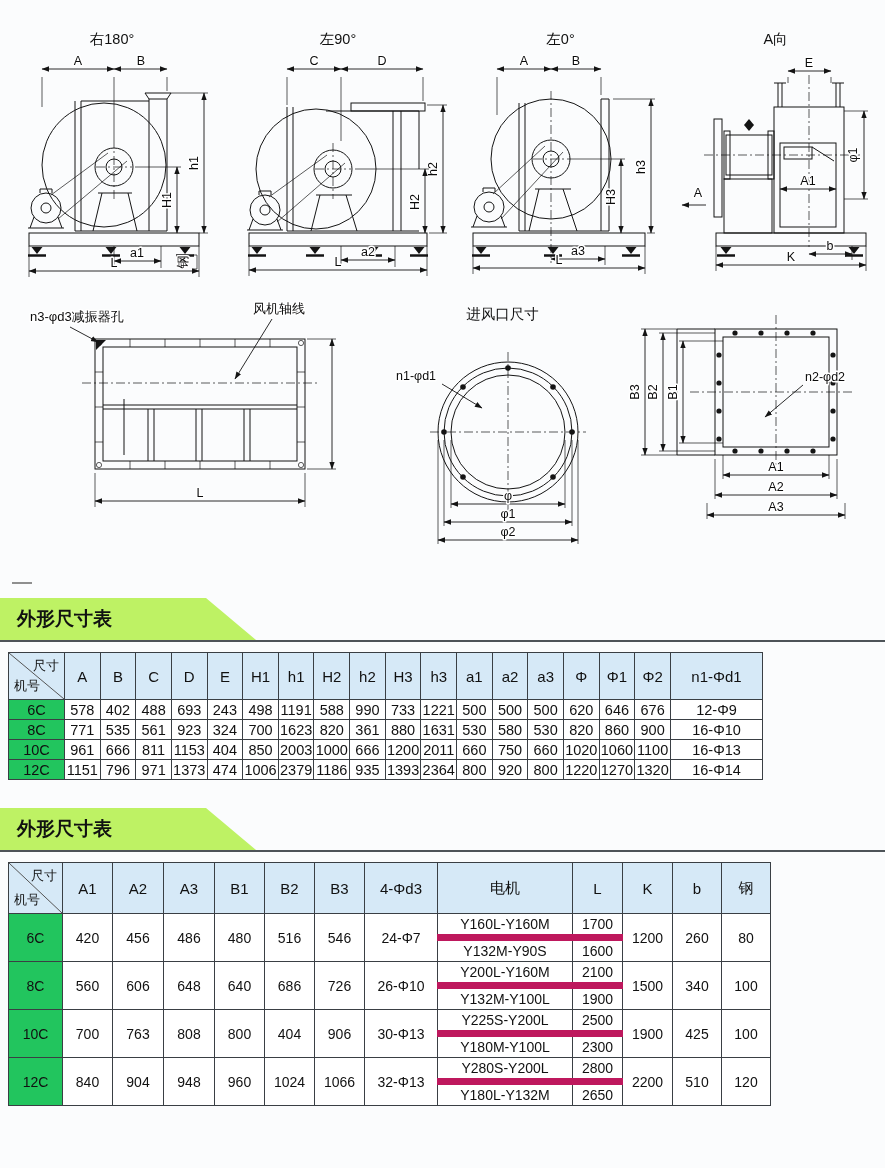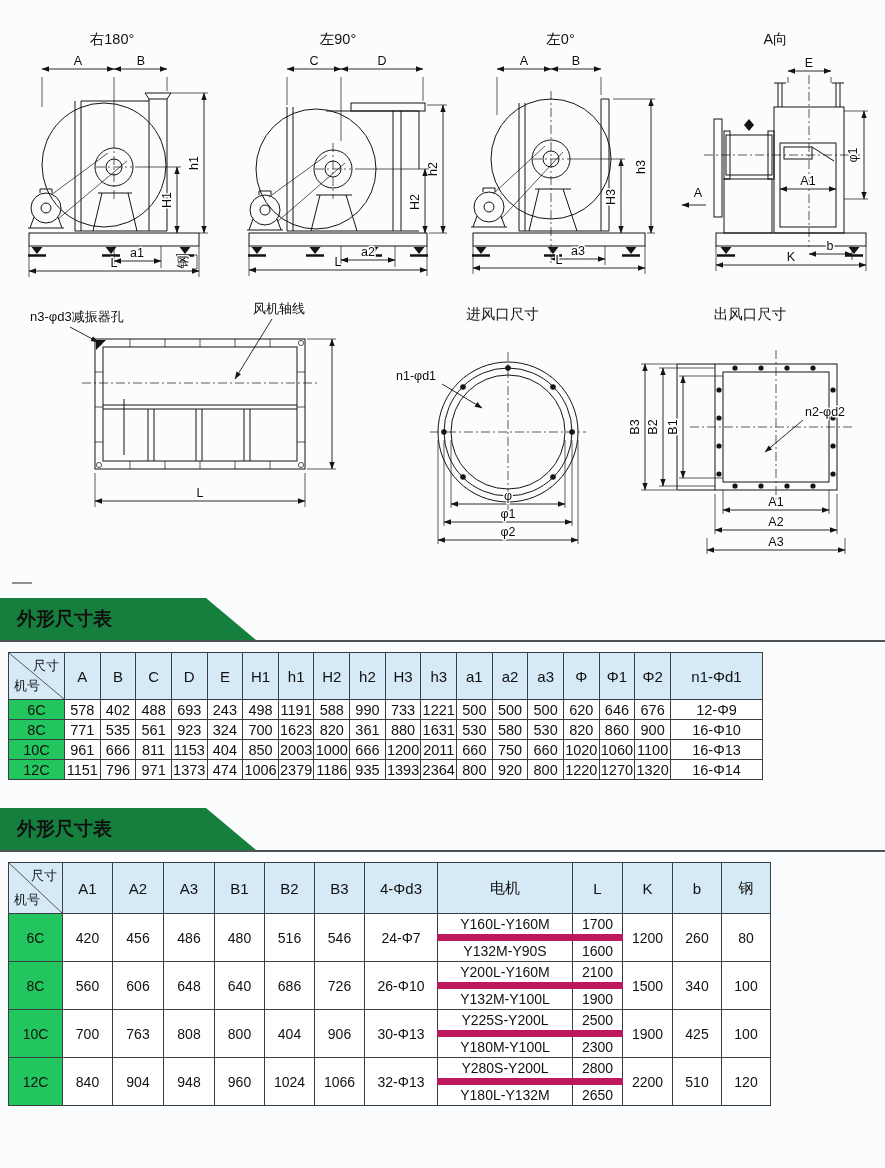--- a/index.html
+++ b/index.html
@@ -19,21 +19,21 @@
   svg .ln{stroke:#141414;stroke-width:1;fill:none;}
   svg .tn{stroke:#141414;stroke-width:0.7;fill:none;}
   svg .dim{stroke:#141414;stroke-width:0.9;fill:none;marker-start:url(#arr);marker-end:url(#arr);}
   svg .lead{stroke:#141414;stroke-width:0.9;fill:none;marker-end:url(#arr);}
   svg .axis{stroke:#141414;stroke-width:0.7;fill:none;stroke-dasharray:9 3 2 3;}
   svg text.lab{font-size:12.5px;fill:#0c0c0c;paint-order:stroke;stroke:#ffffff;stroke-width:3px;stroke-linejoin:round;}
   svg text.cjk{font-size:13px;}
   .dash{width:20px;border-top:2px solid #8f8f8f;margin:10px 0 0 12px;height:0;}
   
   .section{border-bottom:2.5px solid #4d5358;margin:14px 0 0 0;}
-  .banner{width:256px;background:#15803d;font-size:19px;font-weight:bold;
+  .banner{width:256px;background:#bef264;font-size:19px;font-weight:bold;
           padding:8px 0 8px 17px;box-sizing:border-box;
           clip-path:polygon(0 0,206px 0,256px 100%,0 100%);}
   
   table{border-collapse:collapse;table-layout:fixed;width:755px;margin:10px 0 0 8px;border:1.5px solid #2b2f33;}
   th,td{border:1px solid #3a3f44;text-align:center;padding:0;overflow:hidden;white-space:nowrap;}
   thead th{background:#d6e9f7;font-weight:normal;font-size:15px;height:46px;}
   #t2 thead th{height:50px;}
   td{height:20px;background:#ffffff;font-size:14.5px;}
   #t1 td{height:19px;}
   #t2 td{height:20px;font-size:14px;}
@@ -275,21 +275,20 @@
         <path class="tn" d="M54,118 V204 M182,118 V204"></path>
         <line class="dim" x1="54" y1="200" x2="182" y2="200"></line>
         <text class="lab" x="118" y="196" text-anchor="middle">φ1</text>
         <path class="tn" d="M48,118 V222 M188,118 V222"></path>
         <line class="dim" x1="48" y1="218" x2="188" y2="218"></line>
         <text class="lab" x="118" y="214" text-anchor="middle">φ2</text>
       </svg>
     </div>
 
     <div class="view-cell">
-      <div class="view-title2">出风口尺寸</div>
       <svg width="270" height="250" viewBox="0 0 270 250">
         <rect class="ln" x="100" y="42" width="122" height="126"></rect>
         <rect class="ln" x="108" y="50" width="106" height="110"></rect>
         <path class="ln" d="M100,42 H62 M100,168 H62 M62,42 V168"></path>
         <g fill="#141414">
           <circle cx="120" cy="46" r="2.6"></circle>
             <circle cx="146" cy="46" r="2.6"></circle>
             <circle cx="172" cy="46" r="2.6"></circle>
             <circle cx="198" cy="46" r="2.6"></circle>
           <circle cx="120" cy="164" r="2.6"></circle>

